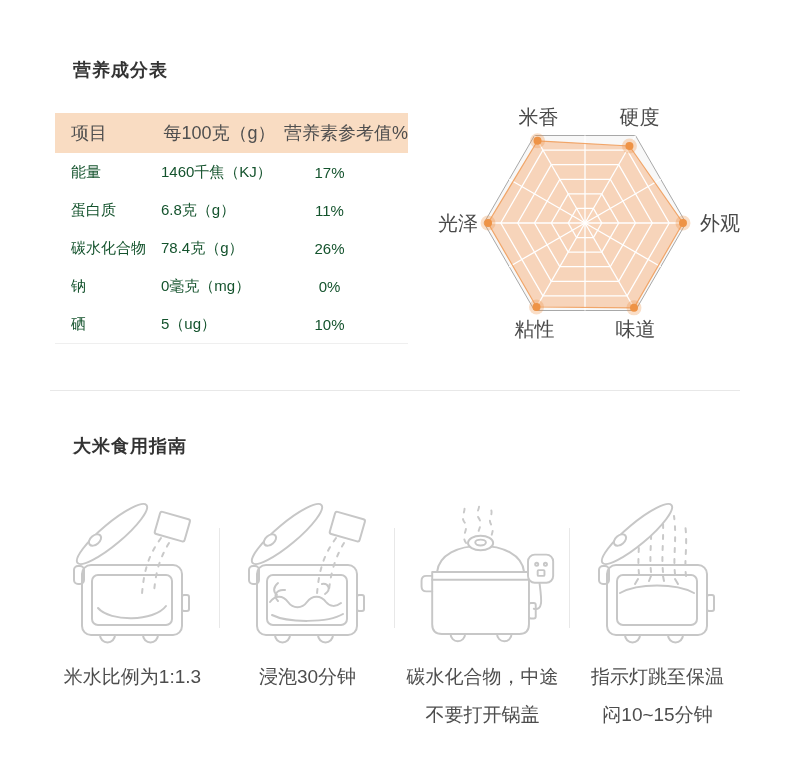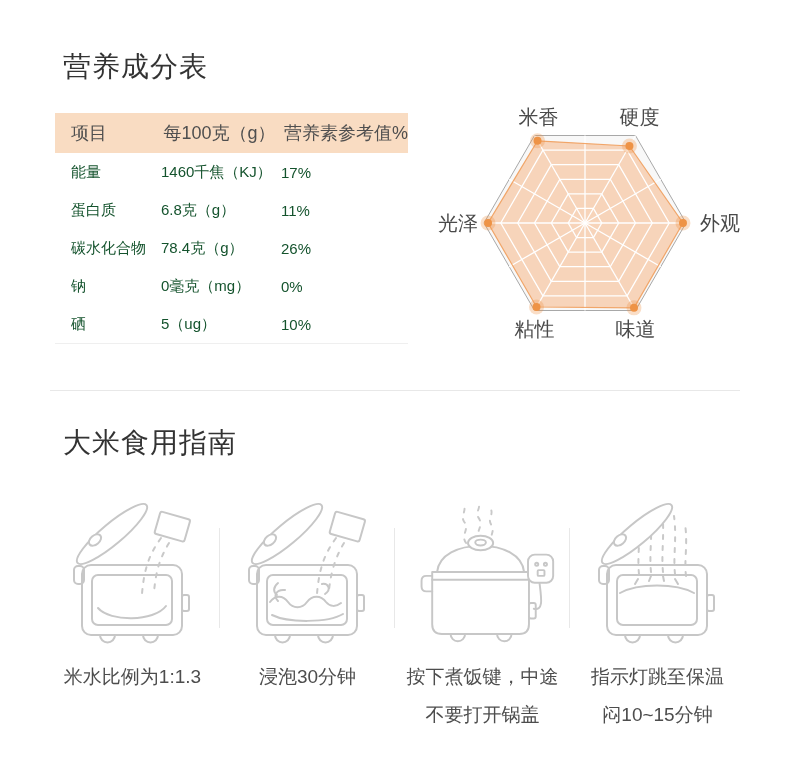--- a/index.html
+++ b/index.html
@@ -1,30 +1,30 @@
 <!DOCTYPE html>
 <html><head>
 <meta charset="utf-8">
 <style>
   html,body{margin:0;padding:0;background:#fff;}
   body{font-family:"Liberation Sans","DejaVu Sans",sans-serif;color:#4d4d4d;}
   #page{position:relative;width:790px;height:757px;background:#fff;overflow:hidden;margin:0 auto;}
 
-  .section-title{position:absolute;left:55px;margin:8px;font-size:28px;font-weight:normal;color:#333;letter-spacing:1px;}
+  .section-title{position:absolute;left:55px;margin:18px;font-size:18px;font-weight:bold;color:#333;letter-spacing:1px;}
   #nutrition-title{top:40px;}
   #guide-title{top:416px;}
 
   
   #nutrition-table{position:absolute;left:55px;top:113px;width:353px;border-collapse:collapse;table-layout:fixed;border-bottom:1px solid #efefef;}
   #nutrition-table th{font-weight:normal;background:#f9dcc2;height:38px;font-size:18px;color:#4f4f4f;}
   #nutrition-table td{height:36px;font-size:15px;color:#14532d;}
   .c1{text-align:left;padding-left:16px;}
   .c2{padding-right:2px;}
   th.c3{text-align:right;padding-right:0;}
-  td.c3{text-align:left;padding-right:30px;}
+  td.c3{text-align:center;padding-right:30px;}
 
   
   #radar-svg{position:absolute;left:420px;top:92px;}
 
   
   .divider{position:absolute;left:50px;right:50px;top:390px;height:1px;background:#e8e8e8;}
 
   
   #guide-steps{position:absolute;left:45px;top:498px;width:700px;display:grid;grid-template-columns:repeat(4,175px);}
   .step{position:relative;text-align:center;}
@@ -186,21 +186,21 @@
         <ellipse class="art" cx="75" cy="43.5" rx="5.5" ry="3"></ellipse>
         <path class="art" d="M44 138 a7.5 7.5 0 0 0 15 0"></path>
         <path class="art" d="M92 138 a7.5 7.5 0 0 0 15 0"></path>
         <rect class="art-fill" x="125" y="106" width="7" height="16" rx="2"></rect>
         <path class="art" d="M130 112 C140 114 138 102 136 86"></path>
         <rect class="art-fill" x="124" y="56" width="26" height="29" rx="7"></rect>
         <circle class="art" cx="133" cy="66" r="1.6"></circle>
         <circle class="art" cx="142" cy="66" r="1.6"></circle>
         <rect class="art" x="134" y="72" width="7" height="6" rx="1"></rect>
       </svg>
-      <div class="step-caption">按下煮饭键，中途
+      <div class="step-caption">碳水化合物，中途
 不要打开锅盖</div>
     </div>
 
     <div class="step">
       <svg class="step-icon" viewBox="0 0 150 150">
         <path class="dash" d="M56 76 C54 58 58 40 55 22"></path>
         <path class="dash" d="M68 74 C66 54 70 36 67 16"></path>
         <path class="dash" d="M80 74 C78 54 82 36 79 14"></path>
         <path class="dash" d="M92 76 C90 58 94 40 91 18"></path>
         <path class="dash" d="M103 78 C101 62 105 46 102 26"></path>

